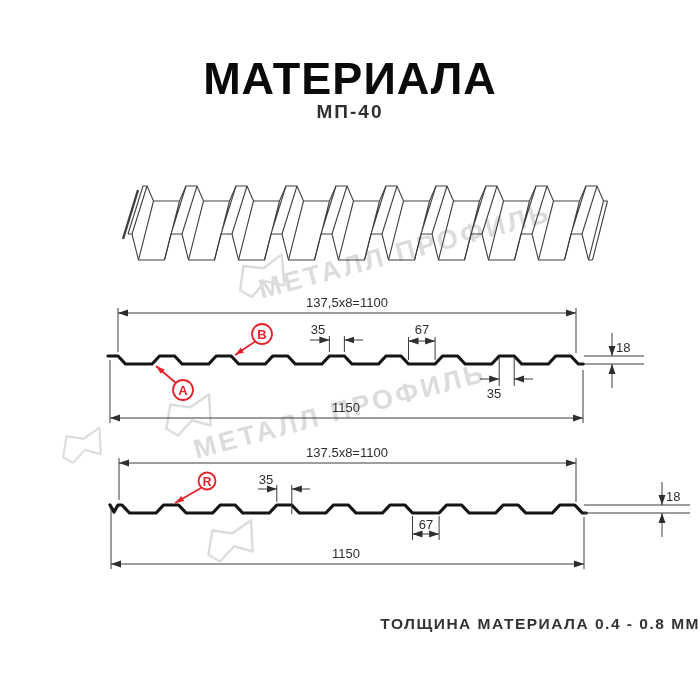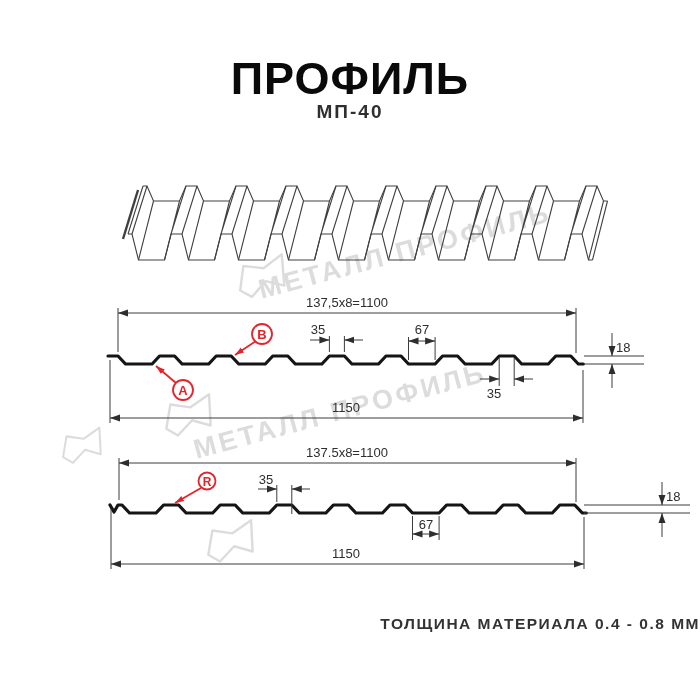--- a/index.html
+++ b/index.html
@@ -17,21 +17,21 @@
   .red{stroke:#e5232b;fill:none;stroke-width:1.8;}
   .redtxt{font-size:13px;font-weight:bold;fill:#e5232b;}
   .wmtxt{font-size:27px;font-weight:bold;fill:#dcdcdc;letter-spacing:3px;}
   .wmlogo{stroke:#dcdcdc;stroke-width:2.4;fill:none;stroke-linejoin:round;}
 </style>
 </head>
 <body>
 
 <div id="stage">
 
-  <div id="title" class="abs">ПРОФИЛЬ</div>
+  <div id="title" class="abs">МАТЕРИАЛА</div>
   <div id="subtitle" class="abs">МП-40</div>
 
   <svg viewBox="0 0 700 700">
     <defs>
       <marker id="mA" orient="auto" markerUnits="userSpaceOnUse" markerWidth="11" markerHeight="8" refX="10" refY="4">
         <path d="M0,0.5 L10,4 L0,7.5 Z" fill="#2e2e2e"></path>
       </marker>
       <marker id="mS" orient="auto" markerUnits="userSpaceOnUse" markerWidth="11" markerHeight="8" refX="0" refY="4">
         <path d="M10,0.5 L0,4 L10,7.5 Z" fill="#2e2e2e"></path>
       </marker>

